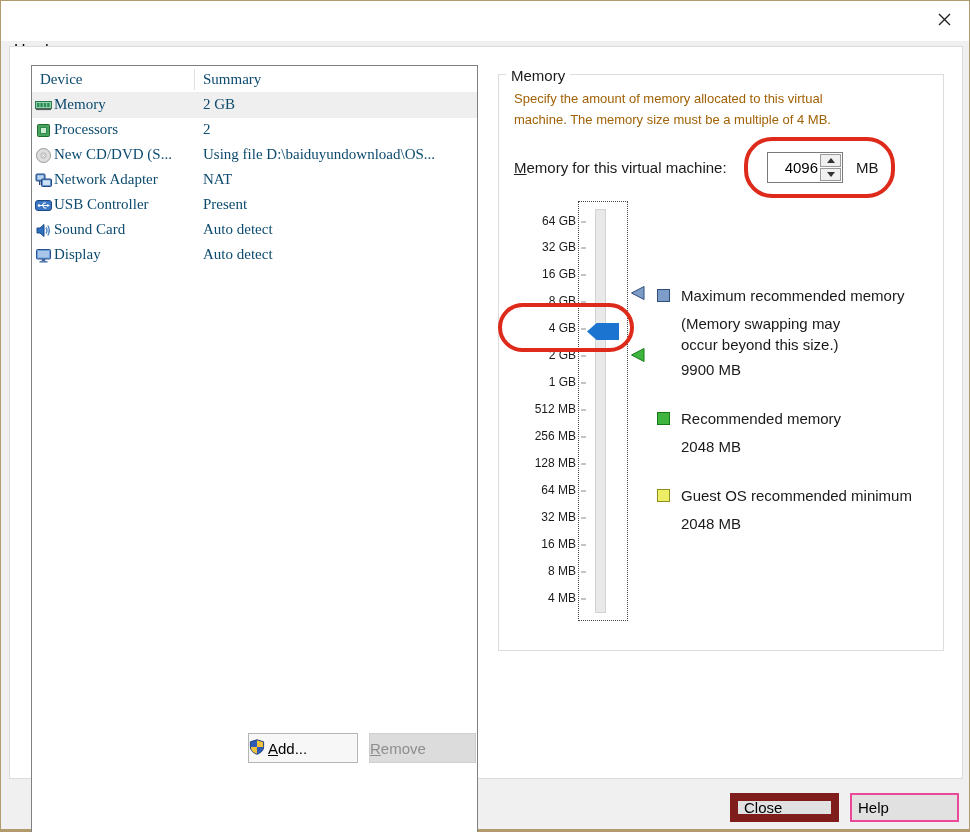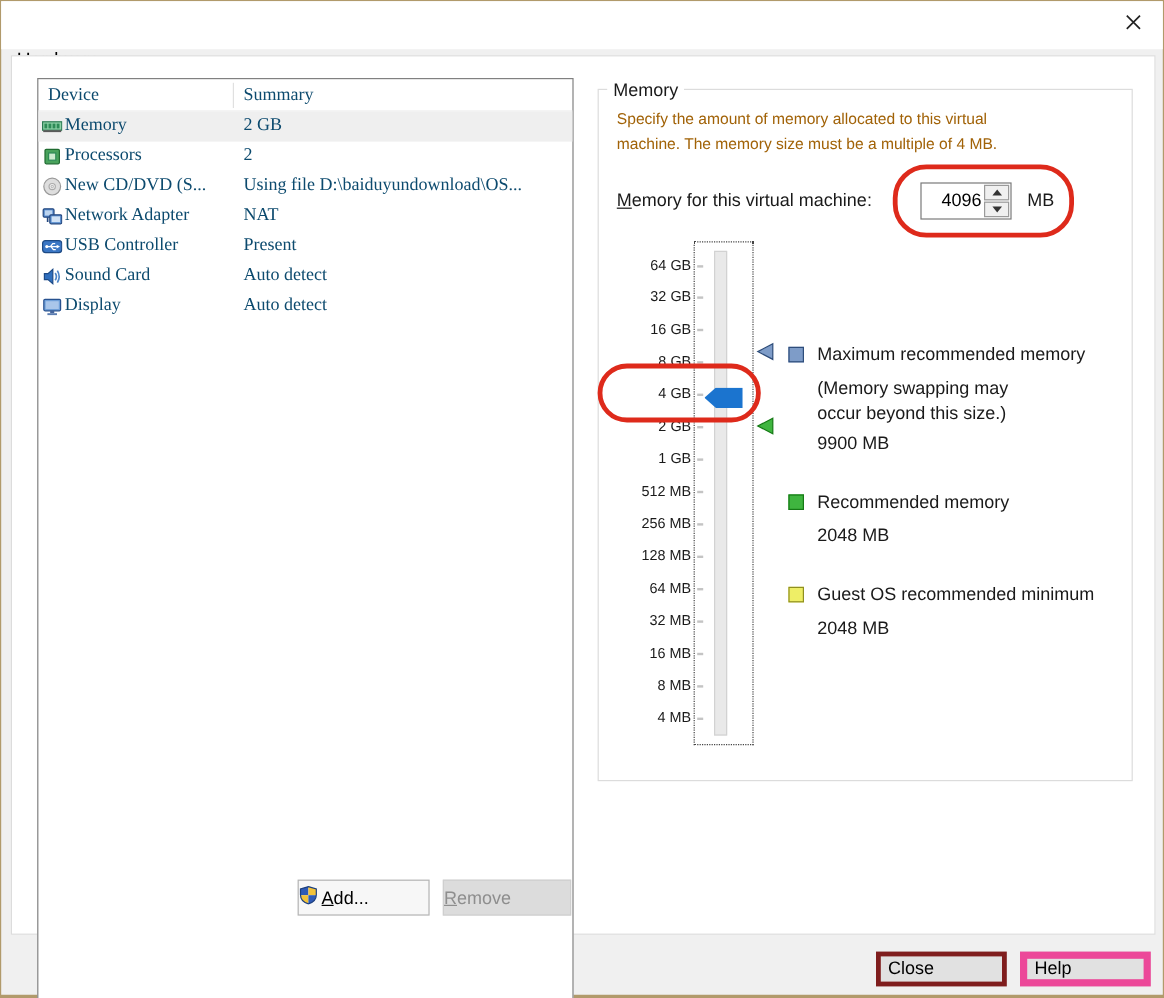--- a/index.html
+++ b/index.html
@@ -84,23 +84,23 @@
                   clip-path:polygon(0 50%, 30% 0, 100% 0, 100% 100%, 30% 100%); }
   
   .marker { position:absolute; width:16px; height:16px; }
   .legend-swatch { position:absolute; width:13px; height:13px; border:1px solid; }
   .swatch-max { left:656px; top:288px; background:#7e9cc8; border-color:#2e4d7a; }
   .swatch-rec { left:656px; top:411px; background:#3fb53f; border-color:#157a15; }
   .swatch-min { left:656px; top:488px; background:#eeee66; border-color:#8f8f20; }
   .legend-text { position:absolute; left:680px; font-size:15px; color:#1a1a1a; white-space:nowrap; }
   
   .close-button { position:absolute; left:729px; top:792px; width:109px; height:29px;
-                  background:#e1e1e1; border:4px solid #7f1d1d; }
+                  background:#e1e1e1; border:8px solid #7f1d1d; }
   .help-button  { position:absolute; left:849px; top:792px; width:109px; height:29px;
-                  background:#e1e1e1; border:6px solid #ec4899; }
+                  background:#e1e1e1; border:2px solid #ec4899; }
 </style>
 </head>
 <body>
 
 <div id="window">
 
   <div class="titlebar">
     <div class="title">Hardware</div>
     <div class="close-btn">
       <span>

